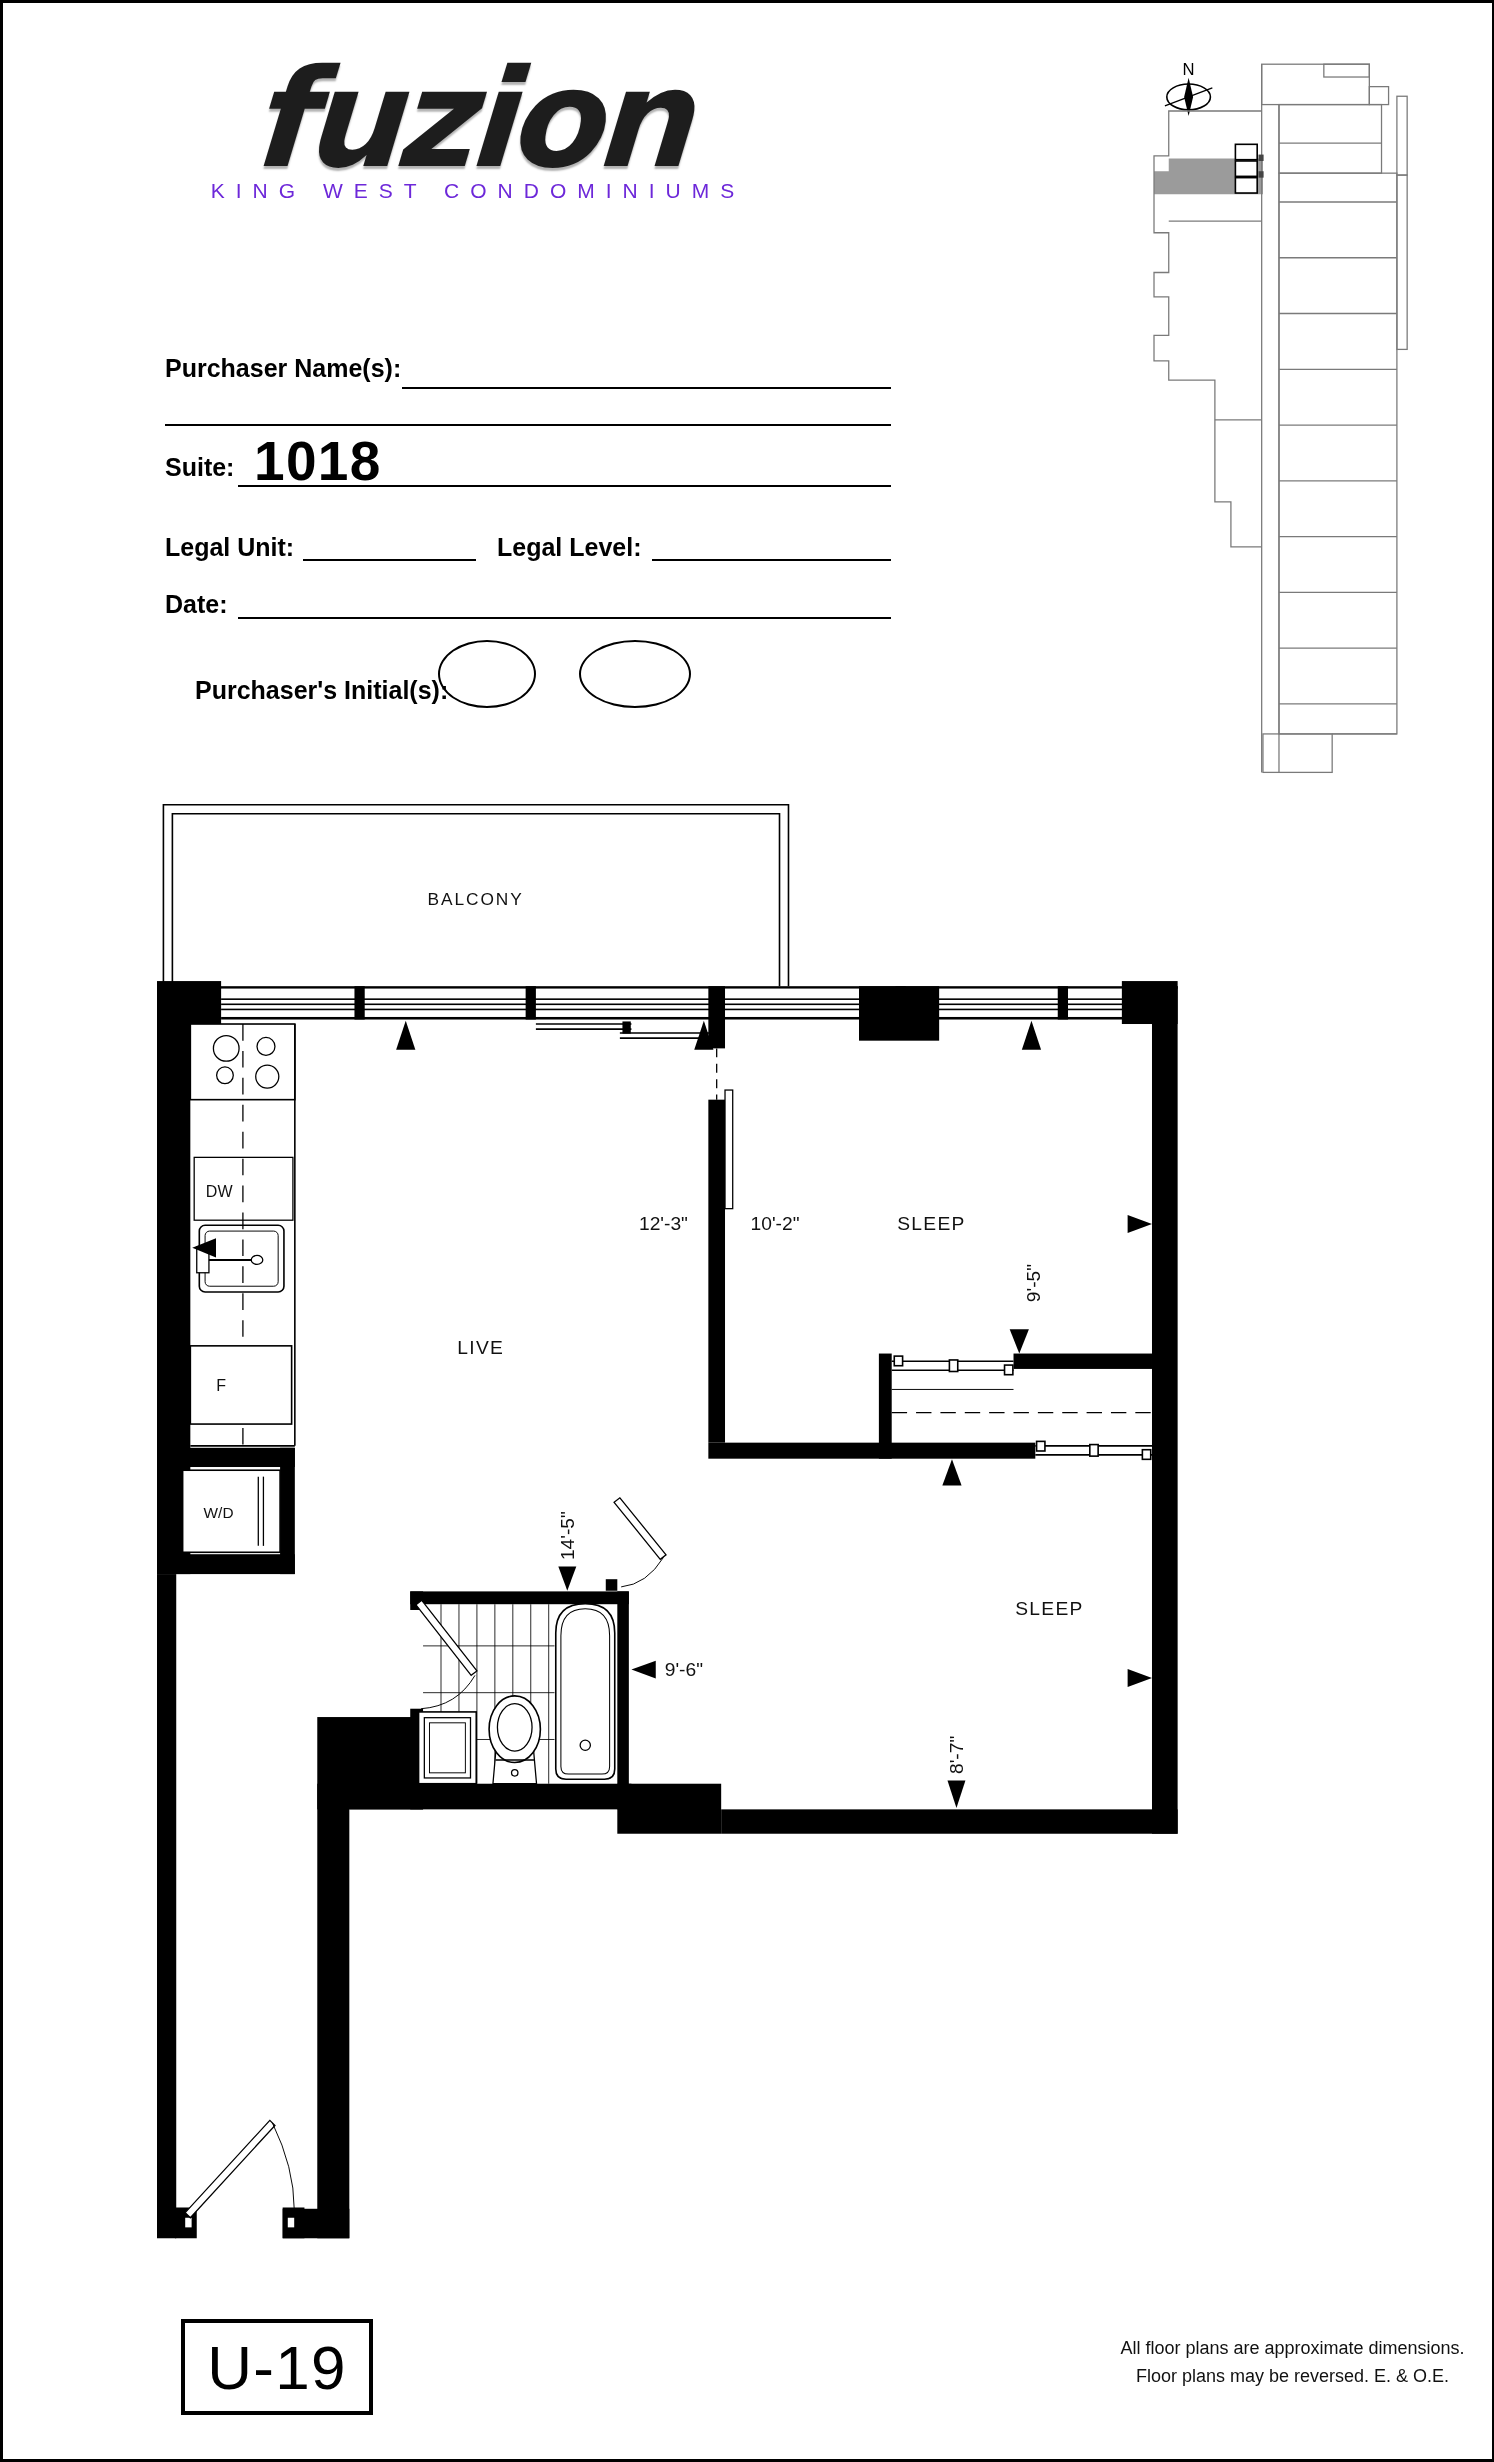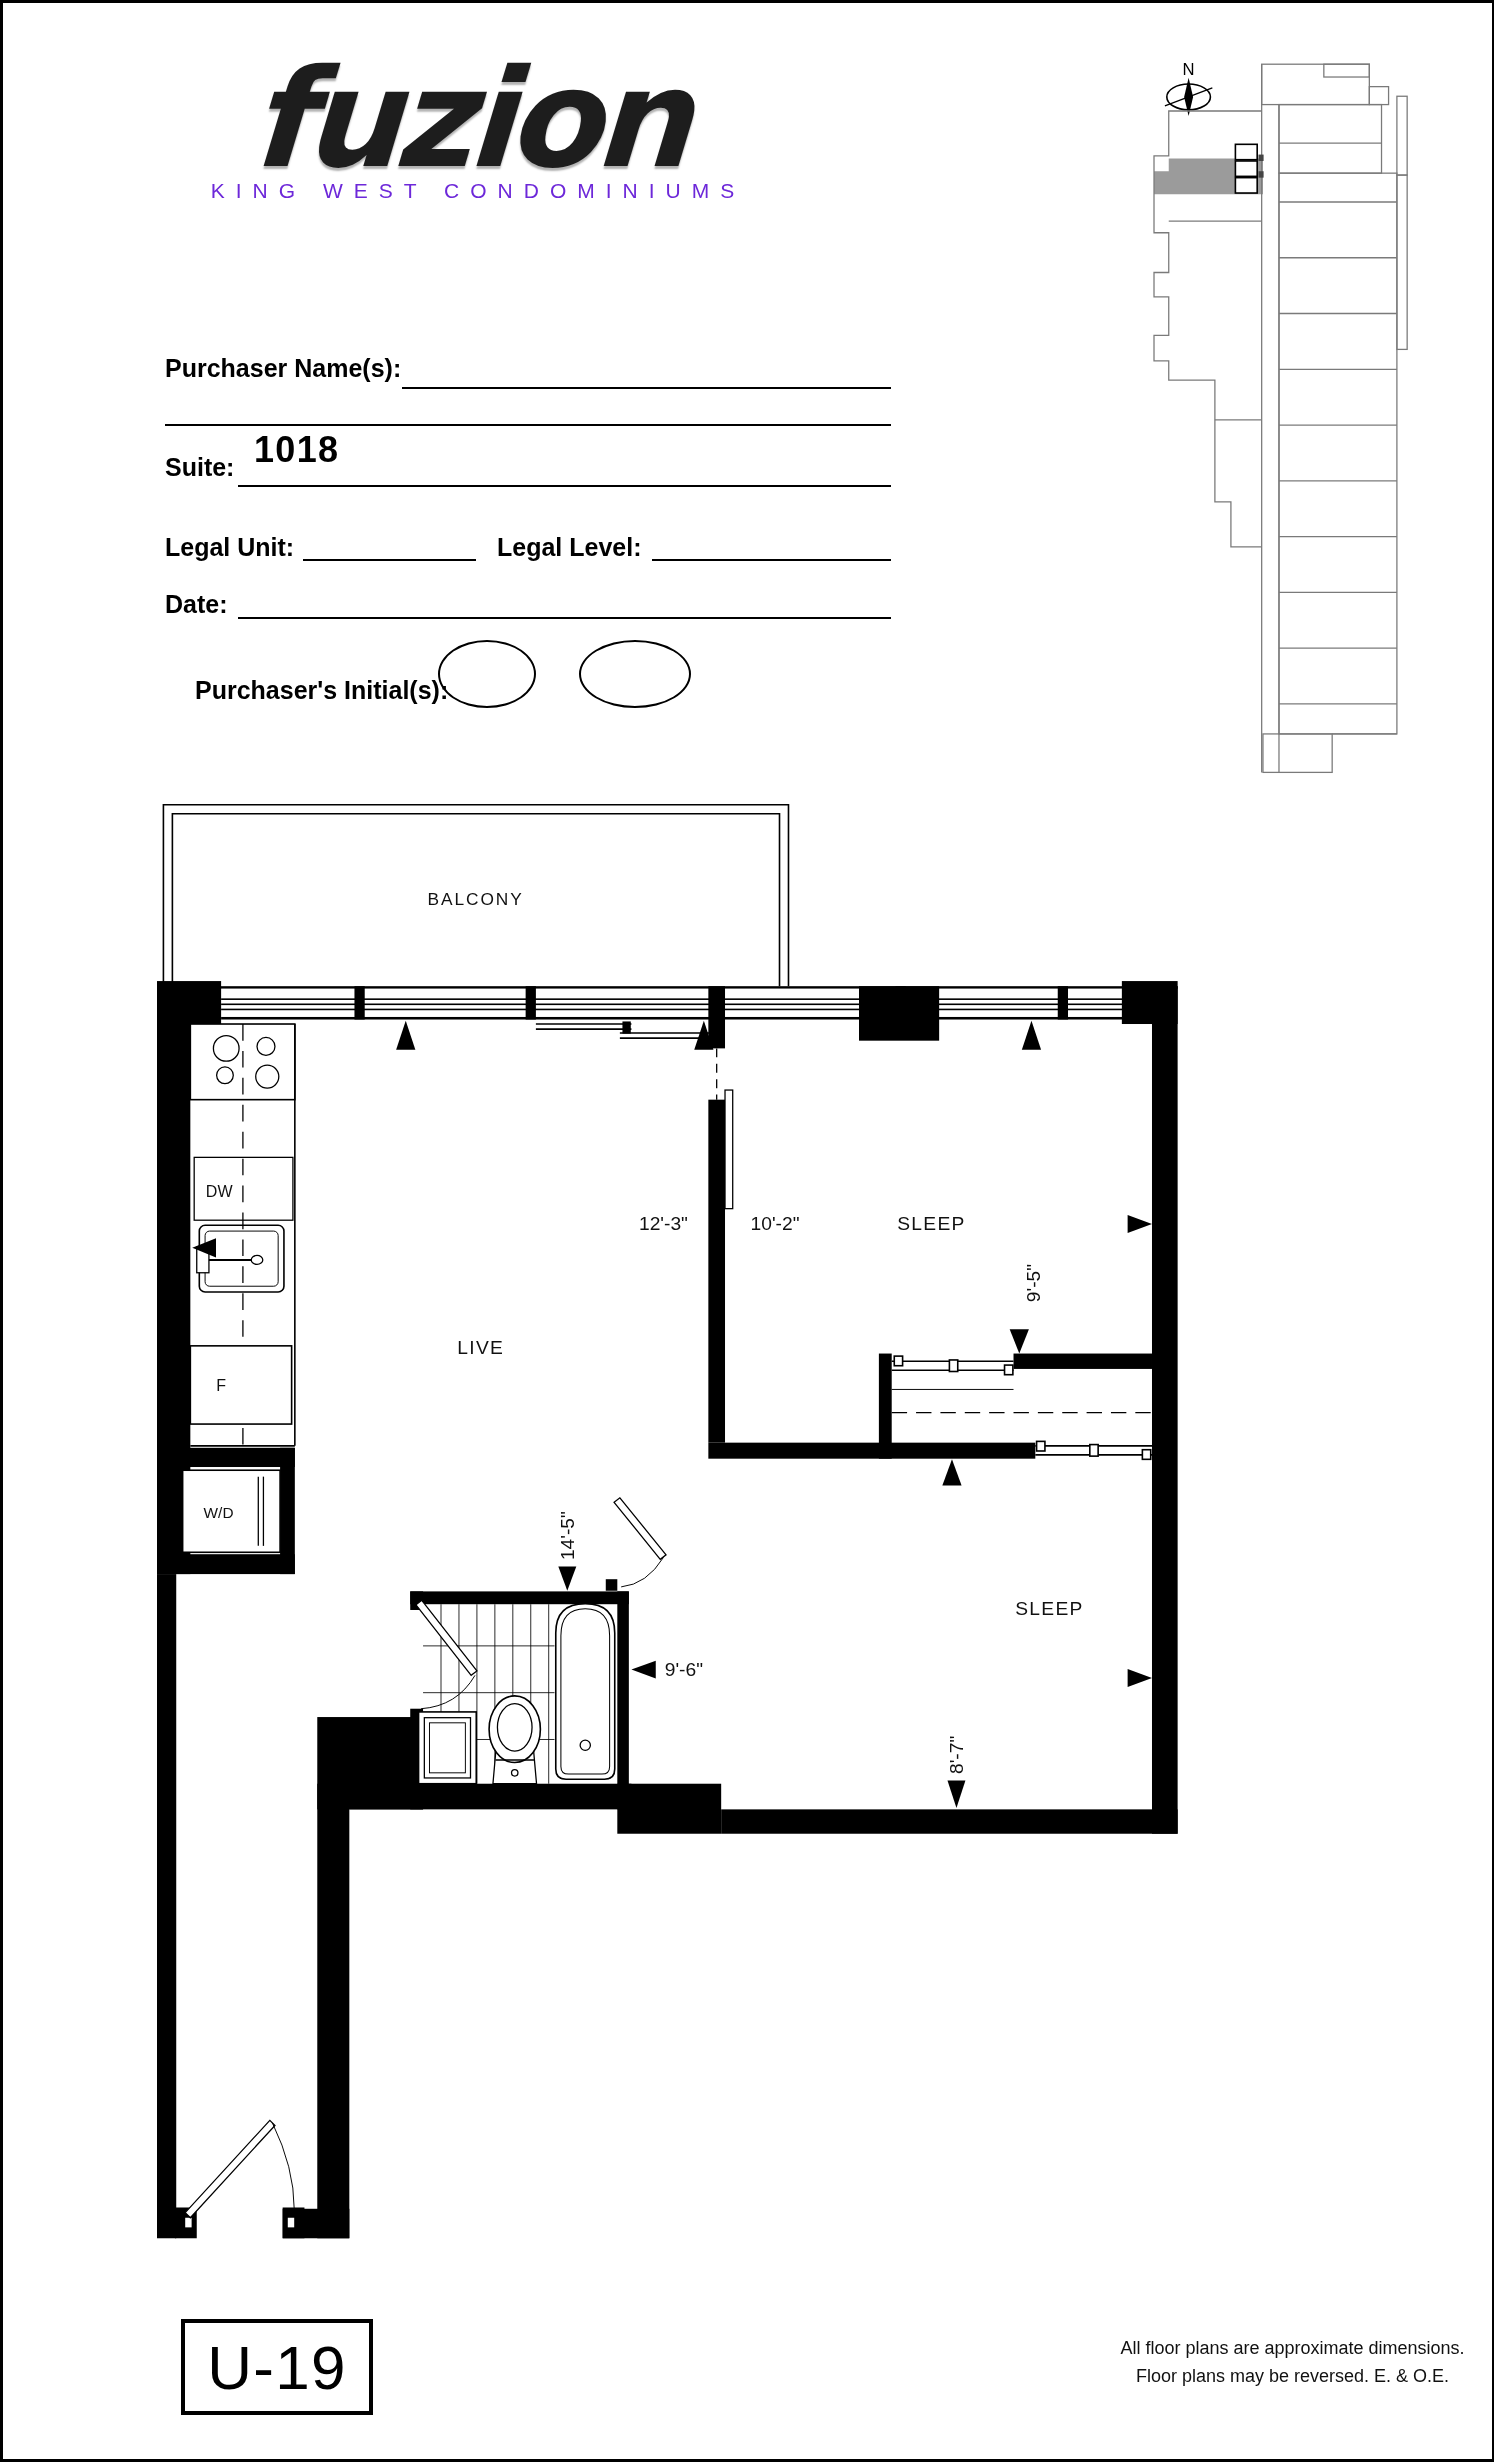--- a/index.html
+++ b/index.html
@@ -4,21 +4,21 @@
 <style>
   html,body{margin:0;padding:0;background:#fff;}
   .page{position:relative;width:1495px;height:2462px;background:#fff;border:3.8px solid #000;box-sizing:border-box;overflow:hidden;font-family:"Liberation Sans",sans-serif;color:#000;}
   
   .logo{position:absolute;left:135px;top:45px;width:680px;text-align:center;}
   .brand{font-family:"DejaVu Sans",sans-serif;font-style:italic;font-weight:bold;font-size:136px;line-height:1.05;letter-spacing:-6.4px;color:#1d1d1d;transform:skewX(-6deg);text-shadow:0 2.6px 1.9px rgba(0,0,0,0.30);}
   .brand-sub{margin-top:-11.5px;font-size:21px;letter-spacing:11px;color:#6d28d9;font-weight:500;}
   
   .flabel{position:absolute;font-weight:bold;font-size:25px;white-space:nowrap;}
   .fline{position:absolute;height:1.9px;background:#000;}
-  .suite-value{position:absolute;font-weight:bold;font-size:36px;letter-spacing:1.3px;}
+  .suite-value{position:absolute;font-weight:bold;font-size:55px;letter-spacing:1.3px;}
   .oval{position:absolute;border:2.6px solid #000;border-radius:50%;}
   
   .unit-box{position:absolute;left:178px;top:2316px;width:192px;height:96px;border:4.5px solid #000;box-sizing:border-box;display:flex;align-items:center;justify-content:center;font-size:62px;letter-spacing:1.3px;}
   .disclaimer{position:absolute;left:1081px;top:2332px;width:417px;text-align:center;font-size:18px;line-height:1.55;color:#111;}
   svg text{font-family:"Liberation Sans",sans-serif;}
 </style>
 </head>
 <body>
 
 <div class="page">

